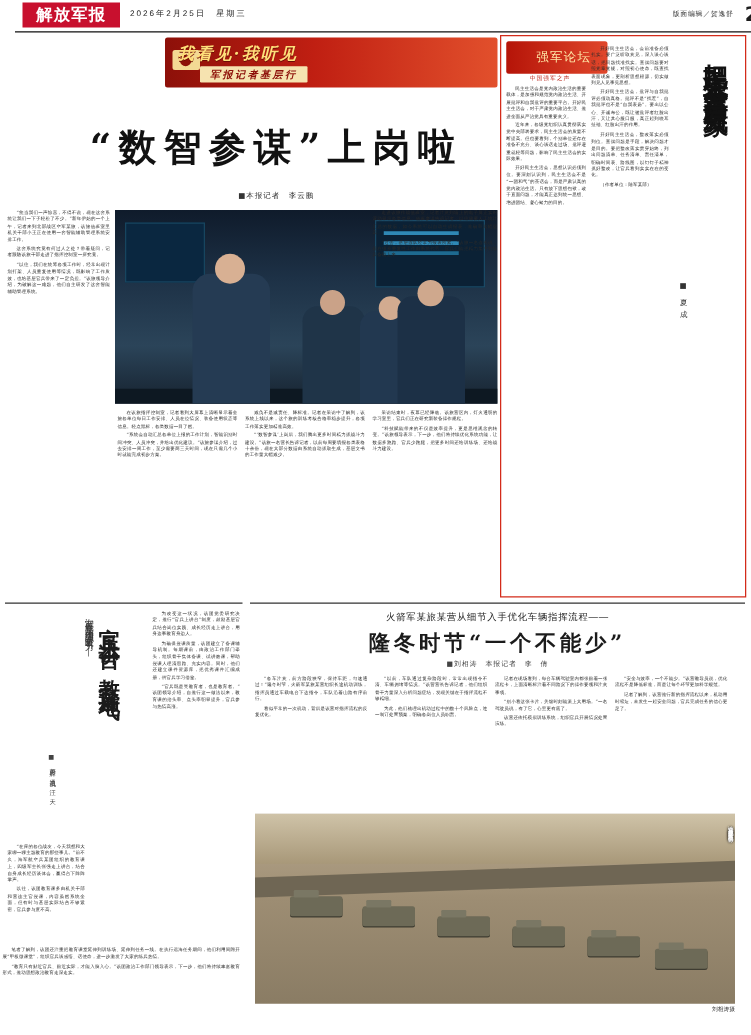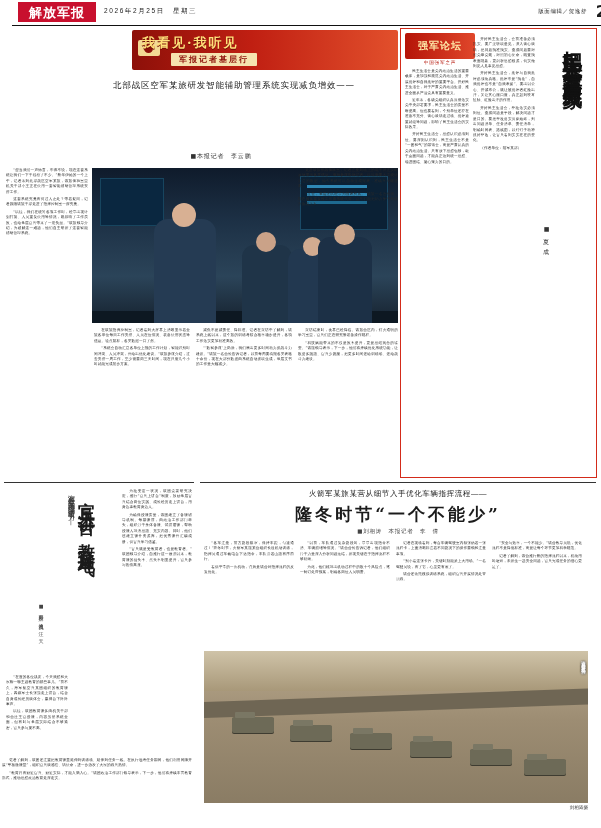--- a/index.html
+++ b/index.html
@@ -59,30 +59,31 @@
 
   
   .story-top{
     position:absolute;left:4px;top:28px;width:394px;height:448px;
   }
   .banner{
     position:absolute;left:128px;top:2px;width:266px;height:40px;
     background:linear-gradient(90deg,#8d1009 0%,#c01f12 45%,#e2502c 100%);
     border-radius:2px;
     overflow:hidden;
+    font-style:italic;
   }
   .banner .b1{
     position:absolute;left:10px;top:4px;right:4px;
     color:#ffdf7a;font-size:13px;font-weight:bold;letter-spacing:2px;
     font-family:"DejaVu Serif", serif;
     text-shadow:0 1px 0 #6d0b05;
     white-space:nowrap;
   }
   .banner .b2{
-    position:absolute;left:39px;top:23px;
+    position:absolute;left:28px;top:23px;
     background:#f6e3b0;color:#8d1009;
     font-size:8px;font-weight:bold;letter-spacing:2px;
     padding:1px 8px;border-radius:1px;
     font-family:"DejaVu Serif", serif;
     white-space:nowrap;
   }
   .banner .camera{
     position:absolute;left:6px;top:10px;width:22px;height:16px;
     background:#f3d994;border-radius:2px;
   }
@@ -133,24 +134,25 @@
   
   .commentary{
     position:absolute;left:400px;top:28px;width:197px;height:450px;
     border:1.6px solid #d32b1a;
     box-sizing:border-box;
     background:#fff;
   }
   .comm-badge{
     position:absolute;left:4px;top:4px;width:70px;height:26px;
     background:linear-gradient(90deg,#b51408,#e0472b);
-    color:#ffe9a8;font-size:10px;font-weight:bold;letter-spacing:1px;
+    color:#ffe9a8;font-size:10px;font-weight:normal;letter-spacing:1px;
     display:flex;align-items:center;justify-content:center;
     font-family:"DejaVu Serif", serif;
     border-radius:2px;
+    padding-left:11px;
   }
   .comm-badge-sub{
     position:absolute;left:4px;top:31px;width:70px;
     text-align:center;font-size:4.6px;color:#b51408;letter-spacing:.8px;
     font-family:"DejaVu Sans", sans-serif;
   }
   .comm-title{
     position:absolute;right:4px;top:6px;width:38px;height:400px;
     writing-mode:vertical-rl;
     font-size:20px;font-weight:bold;letter-spacing:3px;
@@ -251,21 +253,21 @@
   </div>
 
   <div class="story-top">
 
     <div class="banner">
       <div class="camera"></div>
       <div class="b1">我看见·我听见</div>
       <div class="b2">军报记者基层行</div>
     </div>
 
-    <div class="shoulder">北部战区空军某旅研发智能辅助管理系统实现减负增效——</div>
+    <div class="headline">“数智参谋”上岗啦</div>
     <div class="byline-top">■本报记者　李云鹏</div>
 
     <div class="photo-main">
       <div class="screenL"></div>
       <div class="screenR"></div>
       <div class="desk"></div>
       <div class="man"></div>
       <div class="p2"></div>
       <div class="p3"></div>
       <div class="p4"></div>

